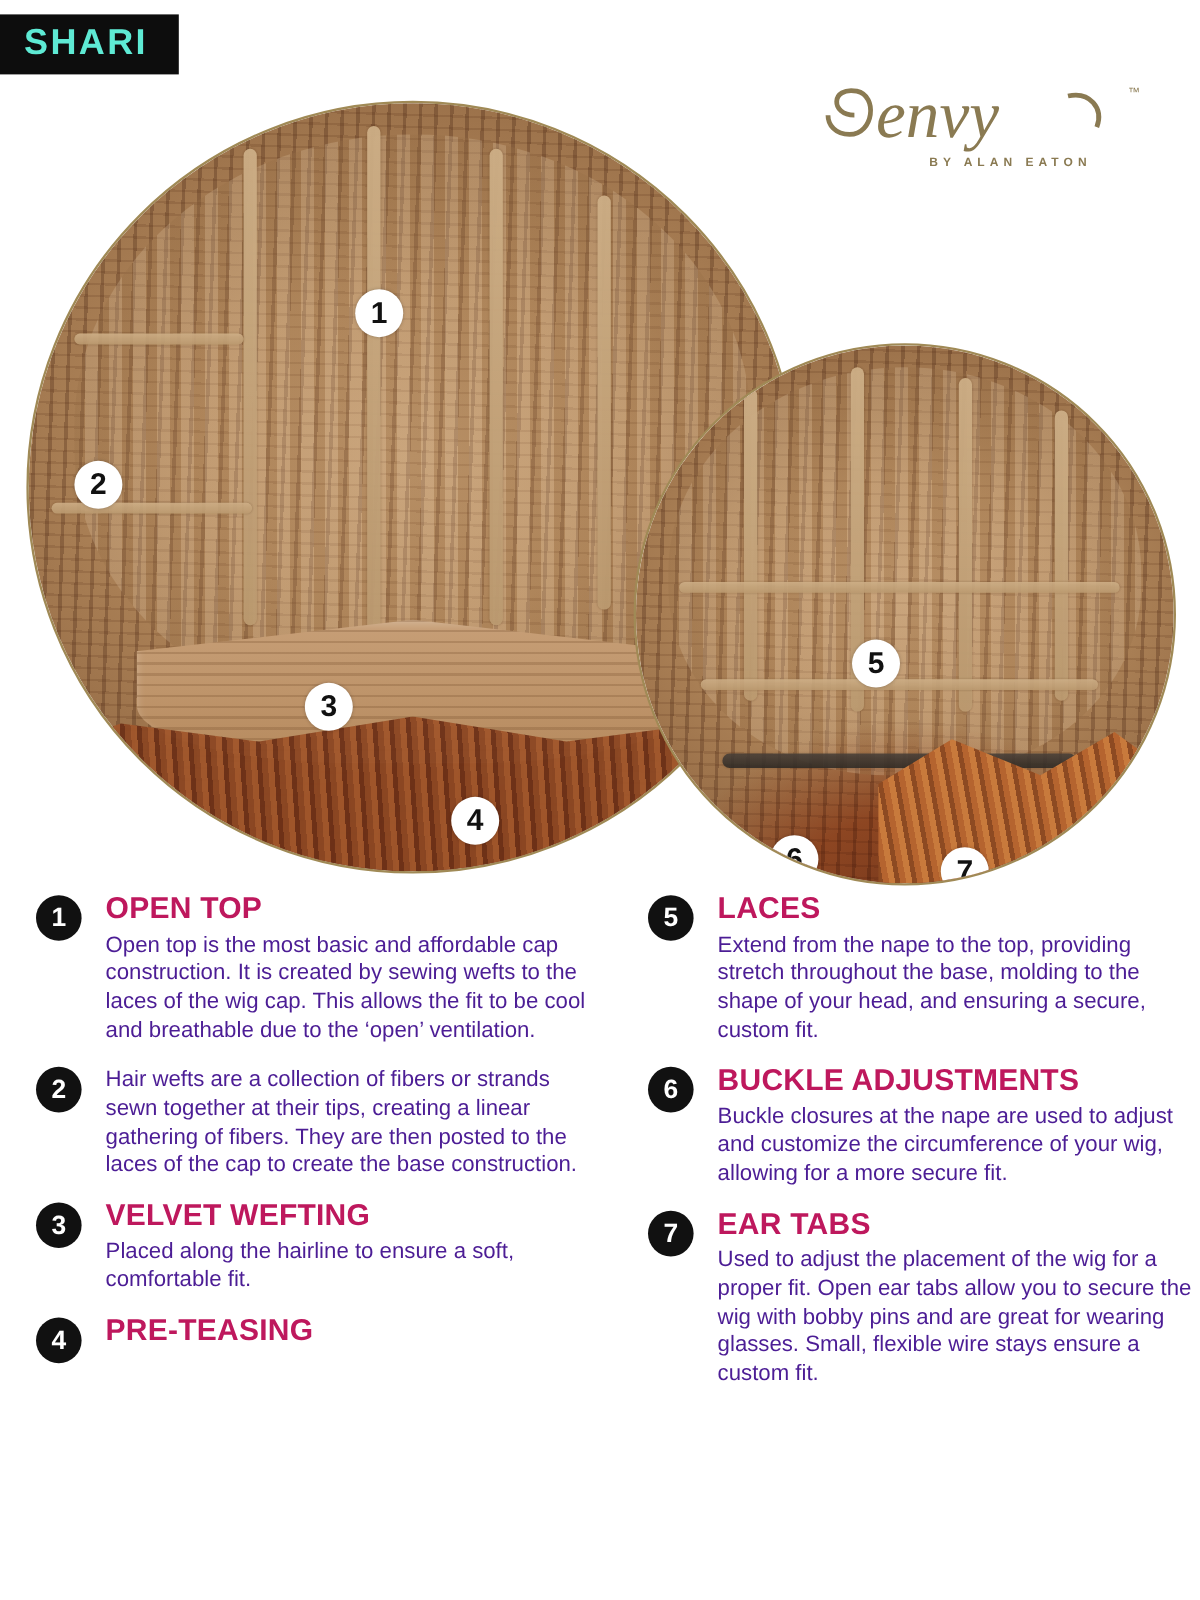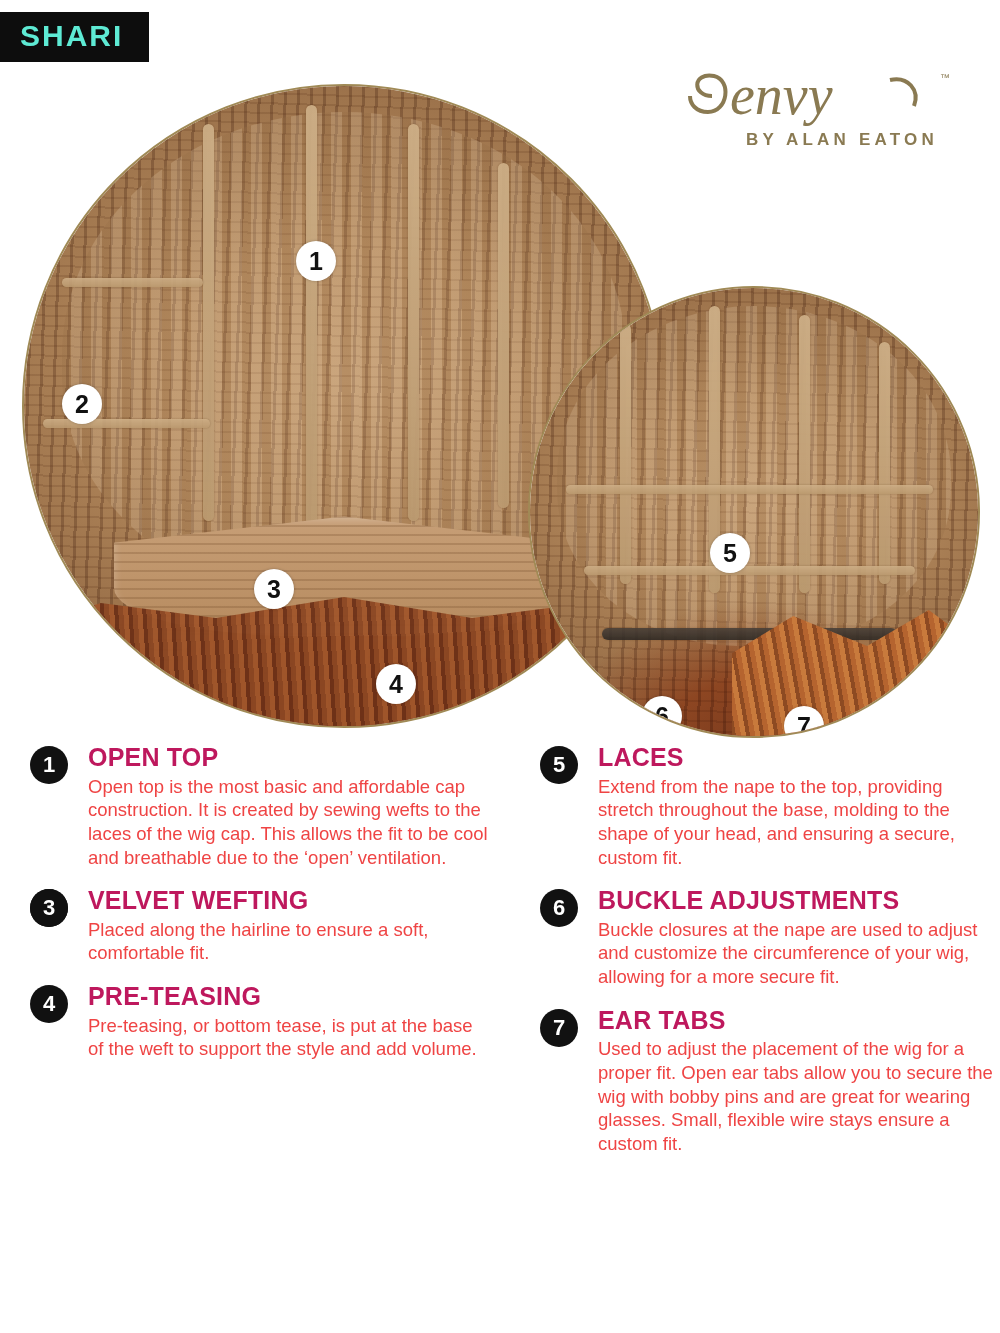--- a/index.html
+++ b/index.html
@@ -35,21 +35,21 @@
     top: 26px;
     width: 290px;
     height: 80px;
     text-align: center;
     margin-top: 40px;
   }
   .brand-logo svg {
     display: block;
   }
   .brand-sub {
-    font-size: 17px;
+    font-size: 10px;
     letter-spacing: 4.2px;
     color: #8a7a52;
     font-weight: bold;
     margin-top: 2px;
     padding-left: 30px;
   }
   .brand-tm {
     position: absolute;
     right: 22px;
     top: 6px;
@@ -231,21 +231,21 @@
     font-size: 25px;
     font-weight: bold;
     color: #be185d;
     letter-spacing: .2px;
     line-height: 1.1;
     margin: 2px 0 3px 0;
   }
   .entry-body {
     font-size: 18.5px;
     line-height: 1.28;
-    color: #ef4444;
+    color: #4c1d95;
   }
 </style>
 </head>
 <body>
 
 <div class="product-tag">SHARI</div>
 
 <div class="brand-logo">
   <svg width="290" height="62" viewBox="0 0 290 62">
     <g fill="none" stroke="#8a7a52" stroke-width="3">
@@ -305,32 +305,32 @@
   <div class="col col-left">
 
     <div class="entry">
       <div class="badge">1</div>
       <div class="entry-title">OPEN TOP</div>
       <div class="entry-body">Open top is the most basic and affordable cap construction. It is created by sewing wefts to the laces of the wig cap. This allows the fit to be cool and breathable due to the ‘open’ ventilation.</div>
     </div>
 
     <div class="entry">
       <div class="badge">2</div>
+      <div class="entry-body">Hair wefts are a collection of fibers or strands sewn together at their tips, creating a linear gathering of fibers. They are then posted to the laces of the cap to create the base construction.</div>
     </div>
 
     <div class="entry">
       <div class="badge">3</div>
       <div class="entry-title">VELVET WEFTING</div>
       <div class="entry-body">Placed along the hairline to ensure a soft, comfortable fit.</div>
     </div>
 
     <div class="entry">
       <div class="badge">4</div>
       <div class="entry-title">PRE-TEASING</div>
-      <div class="entry-body">Pre-teasing, or bottom tease, is put at the base of the weft to support the style and add volume.</div>
     </div>
   </div>
 
   <div class="col col-right">
 
     <div class="entry">
       <div class="badge">5</div>
       <div class="entry-title">LACES</div>
       <div class="entry-body">Extend from the nape to the top, providing stretch throughout the base, molding to the shape of your head, and ensuring a secure, custom fit.</div>
     </div>

